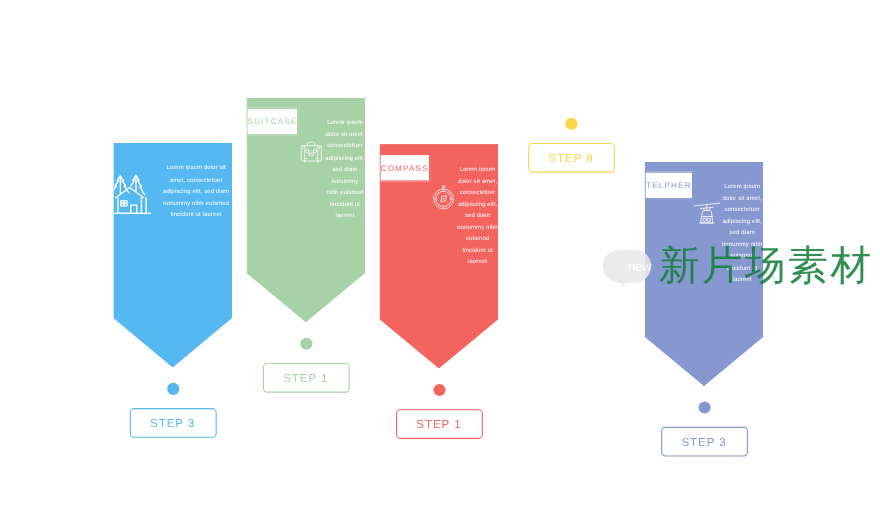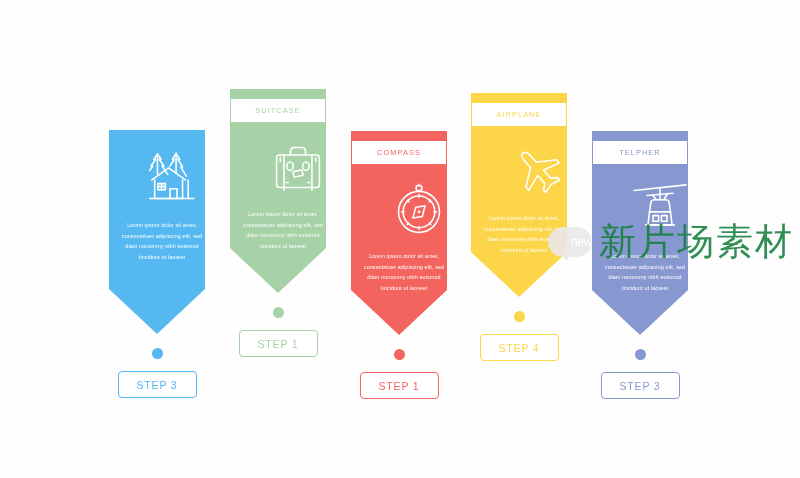--- a/index.html
+++ b/index.html
@@ -26,27 +26,27 @@
     position: absolute;
     width: 108px;
     display: flex;
     flex-direction: column;
     align-items: center;
   }
 
   
   .banner {
     position: relative;
-    width: 96px;
+    width: 108px;
     box-sizing: border-box;
     padding-top: 4px;
     clip-path: polygon(0 0, 100% 0, 100% 78%, 50% 100%, 0 78%);
     display: flex;
-    flex-direction: column;
-    align-items: flex-end;
+    flex-direction: row;
+    align-items: flex-start;
   }
 
   
   .label-plate {
     width: 96px;
     height: 25px;
     margin-top: 5px;
     background: #ffffff;
     border: 1.4px solid currentColor;
     display: flex;
@@ -236,42 +236,27 @@
       </div>
       <div class="body-text">Lorem ipsum dolor sit amet, consectetuer adipiscing elit, sed diam nonummy nibh euismod tincidunt ut laoreet</div>
     </div>
     <div class="dot" style="margin-top:14px;"></div>
     <div class="step-pill" style="margin-top:12px;">
       <span class="step-label">STEP 1</span>
     </div>
   </div>
 
   <div class="step-col" style="left:465px; top:93px; color:#FCD548;">
-    <div class="banner" style="background:#FCD548; height:204px;">
-      <div class="label-plate">
-        <span class="label-text">AIRPLANE</span>
-      </div>
-      <div class="icon-wrap">
-        <svg viewBox="0 0 60 58" fill="none" stroke="#ffffff" stroke-width="1.7" stroke-linecap="round" stroke-linejoin="round">
-          <g transform="rotate(-42 30 28)">
-            <path d="M30 2 C32.6 2, 34.2 5.2, 34.2 9.5 L34.2 19 L52 31.5 L52 36 L34.2 30.5
-                     L34.2 42 L40 46.5 L40 50 L30 47.5 L20 50 L20 46.5 L25.8 42
-                     L25.8 30.5 L8 36 L8 31.5 L25.8 19 L25.8 9.5 C25.8 5.2, 27.4 2, 30 2 Z"></path>
-          </g>
-        </svg>
-      </div>
-      <div class="body-text">Lorem ipsum dolor sit amet, consectetuer adipiscing elit, sed diam nonummy nibh euismod tincidunt ut laoreet</div>
-    </div>
-    <div class="dot" style="margin-top:14px;"></div>
-    <div class="step-pill" style="margin-top:12px;">
-      <span class="step-label">STEP 4</span>
-    </div>
-  </div>
-
-  <div class="step-col" style="left:586px; top:131px; color:#8797D0;">
+    <div class="dot" style="margin-top:14px;"></div>
+    <div class="step-pill" style="margin-top:12px;">
+      <span class="step-label">STEP 8</span>
+    </div>
+  </div>
+
+  <div class="step-col" style="left:586px; top:147px; color:#8797D0;">
     <div class="banner" style="background:#8797D0; height:204px;">
       <div class="label-plate">
         <span class="label-text">TELPHER</span>
       </div>
       <div class="icon-wrap">
         <svg viewBox="0 0 60 58" fill="none" stroke="#ffffff" stroke-width="1.7" stroke-linecap="round" stroke-linejoin="round">
           <path d="M2 8 L58 2"></path>
           <path d="M16 13.5 L44 11"></path>
           <path d="M30 11.8 L30 6.2"></path>
           <path d="M22 13.2 L26 18 M38 11.8 L34 18"></path>

